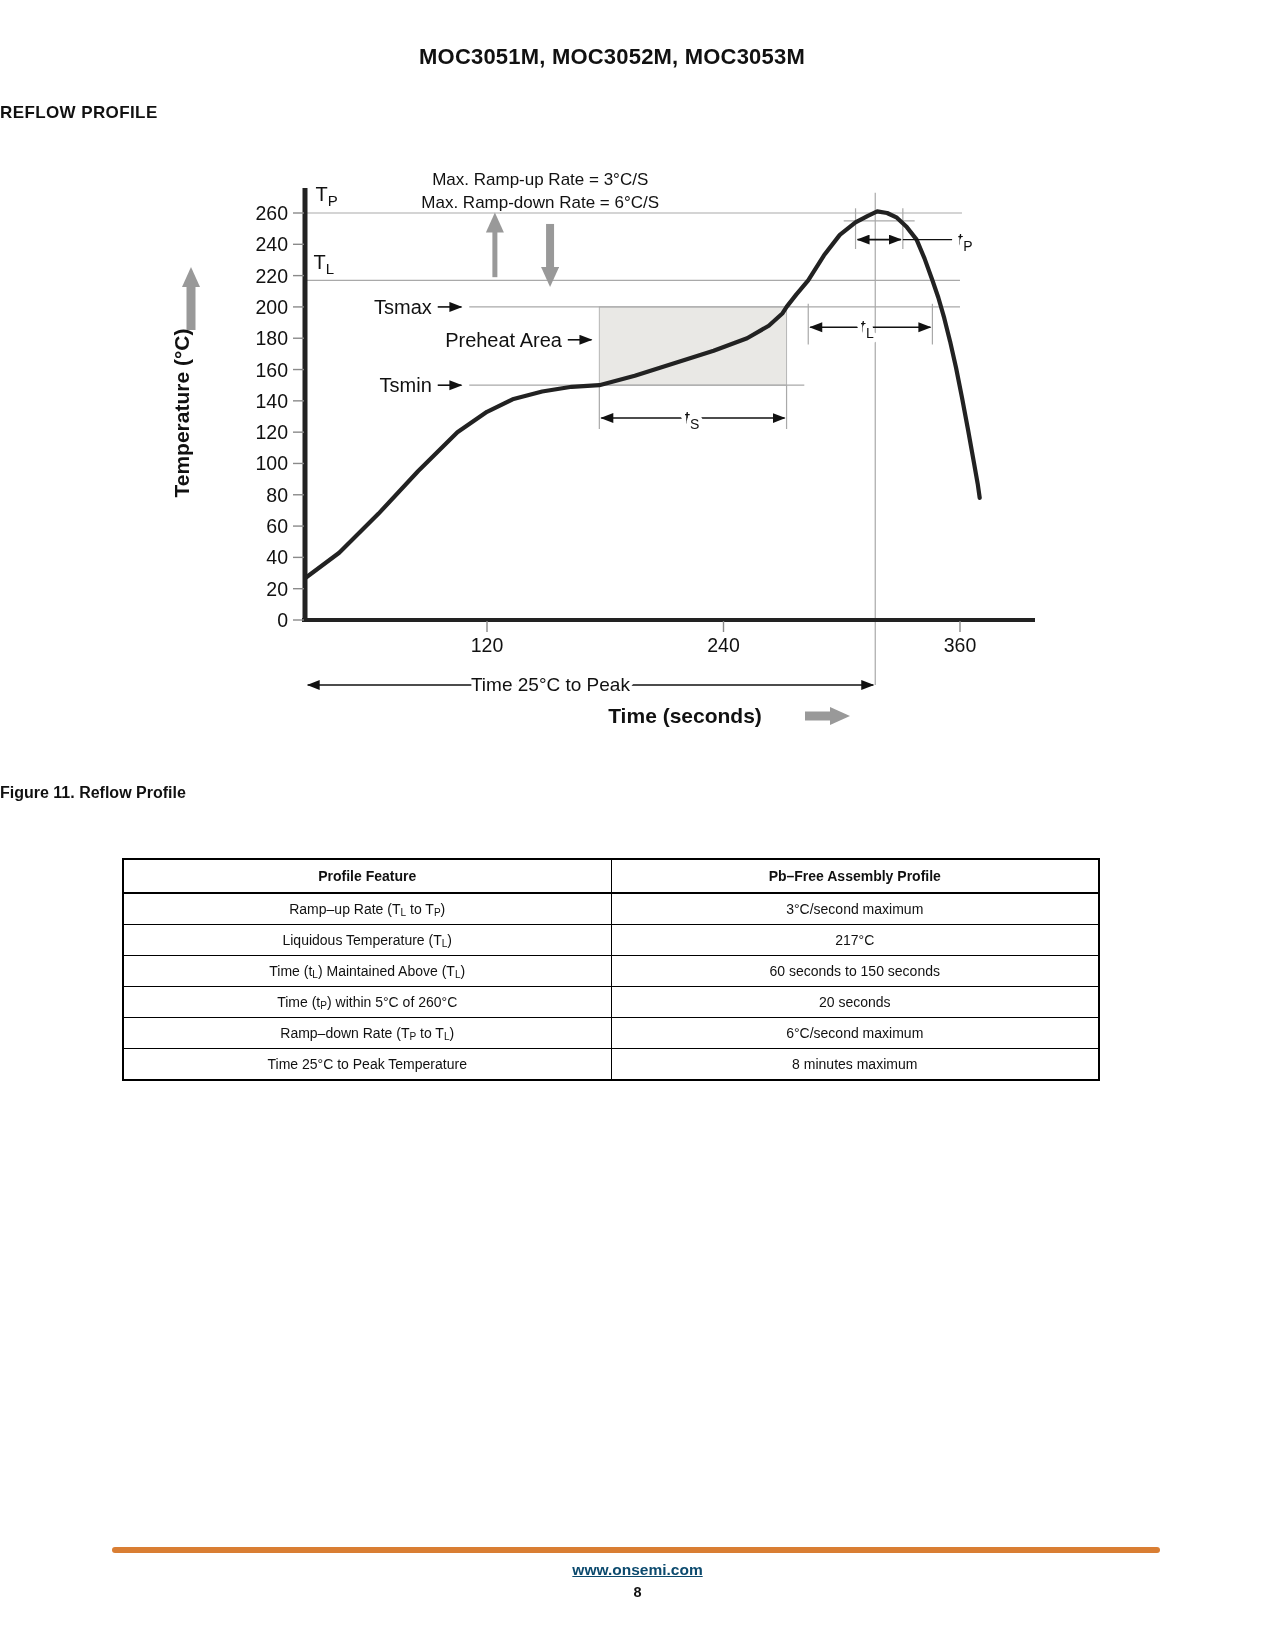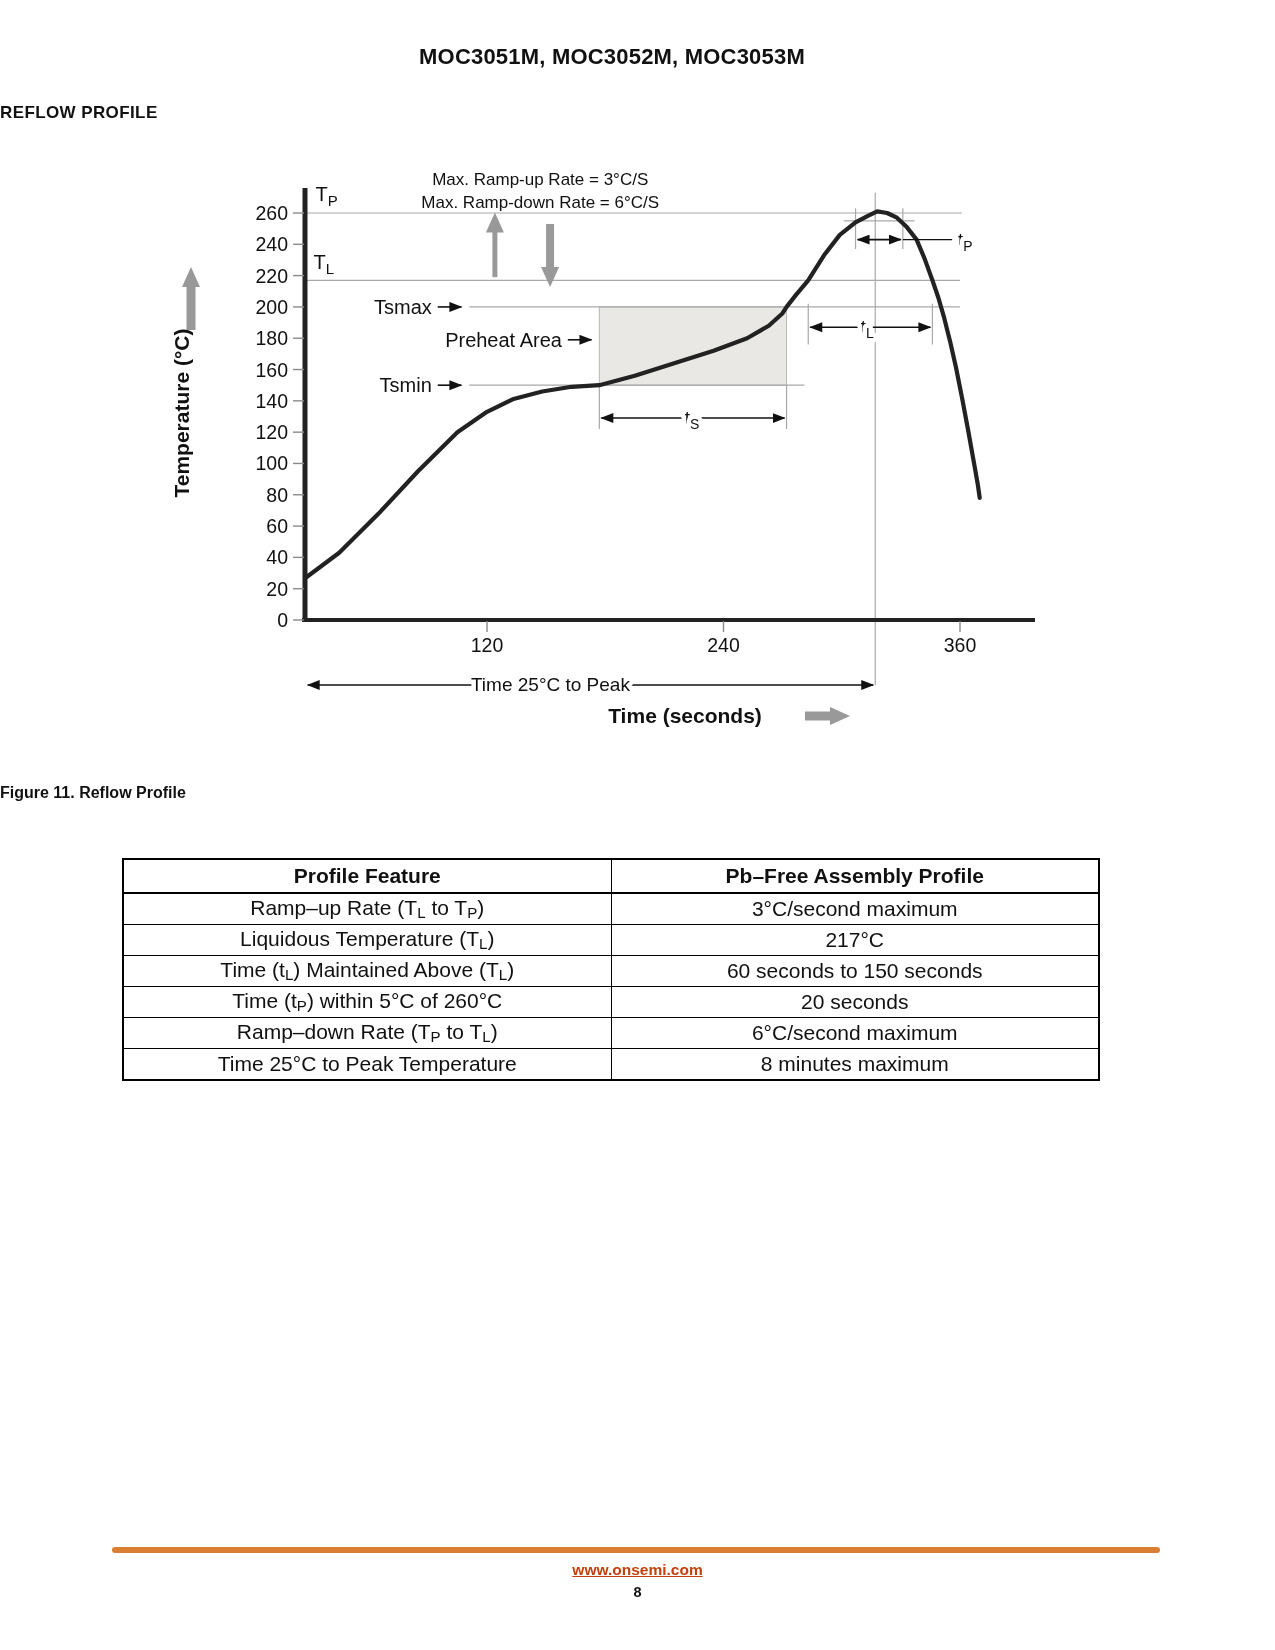--- a/index.html
+++ b/index.html
@@ -22,31 +22,31 @@
   .shade{fill:#e9e8e5;stroke:#b5b5b5;stroke-width:1;}
   .arr{stroke:#111;stroke-width:1.6;fill:none;}
   .thin{stroke:#111;stroke-width:1.2;}
   .annot{font-size:20px;fill:#111;}
   .spanlab{font-size:19px;fill:#111;}
   .rate{font-size:17px;fill:#111;}
   .halo{stroke:#fff;stroke-width:9px;paint-order:stroke;stroke-linejoin:round;}
   .gray-arrow{stroke:#999;}
   
   .profile-table{position:absolute;left:122px;top:858px;width:978px;
-      border-collapse:collapse;border:2.5px solid #000;font-size:21px;}
+      border-collapse:collapse;border:2.5px solid #000;font-size:14px;}
   .profile-table th,.profile-table td{border:1.6px solid #000;text-align:center;
       height:30px;padding:0 6px;font-weight:normal;}
   .profile-table th{font-weight:bold;height:32px;border-bottom:2.5px solid #000;}
   sub{font-size:72%;vertical-align:-18%;}
   
   .footer-rule{position:absolute;left:112px;top:1547px;width:1048px;height:6px;
       background:#D97E33;border-radius:3px;}
   .footer-link{position:absolute;left:0;top:1561px;width:1275px;text-align:center;
       font-size:15.5px;font-weight:bold;}
-  .footer-link a{color:#c2410c;text-decoration:underline;}
+  .footer-link a{color:#0c4a6e;text-decoration:underline;}
   .footer-page{position:absolute;left:0;top:1584px;width:1275px;text-align:center;
       font-size:14.5px;font-weight:bold;}
 </style>
 </head>
 <body>
 
 <div class="page">
 
   <div class="doc-title">MOC3051M, MOC3052M, MOC3053M</div>
   <div class="section-heading">REFLOW PROFILE</div>

